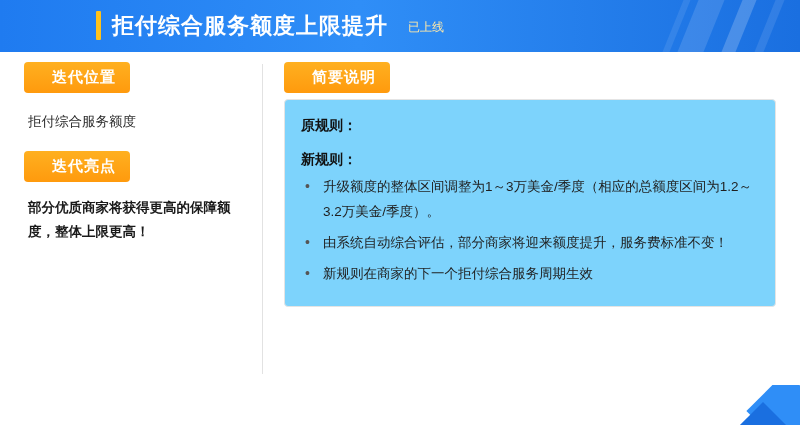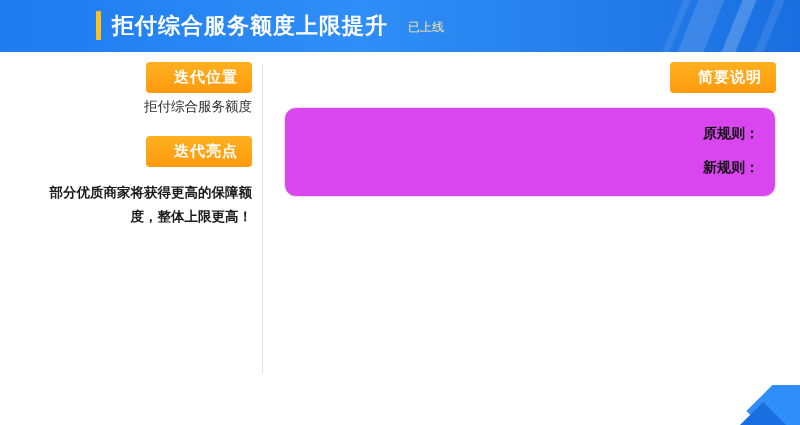--- a/index.html
+++ b/index.html
@@ -12,21 +12,20 @@
     overflow: hidden;
     font-family: "Liberation Sans", sans-serif;
     background: #ffffff;
   }
   .slide {
     position: relative;
     width: 800px;
     height: 425px;
     background: #ffffff;
     box-sizing: border-box;
-    text-align: right;
   }
   
   .header {
     position: absolute;
     left: 0;
     top: 0;
     width: 800px;
     height: 52px;
     background: linear-gradient(90deg, #1f7bf0 0%, #2f8ef7 45%, #1a6fe0 100%);
     overflow: hidden;
@@ -85,21 +84,21 @@
     color: #ffffff;
     font-size: 15px;
     font-weight: bold;
     padding: 6px 14px 7px 28px;
     border-radius: 4px;
     letter-spacing: 1px;
     line-height: 18px;
   }
   .left-block { margin-bottom: 18px; }
   .left-text {
-    margin: 3px 0 0 4px;
+    margin: 18px 0 0 4px;
     font-size: 13.5px;
     color: #2b2b2b;
     line-height: 22px;
   }
   .left-text.highlightblock {
     font-weight: bold;
     color: #1a1a1a;
     line-height: 24px;
     margin-top: 14px;
   }
@@ -113,26 +112,26 @@
     background: #e2e2e2;
   }
   
   .right-col {
     position: absolute;
     left: 284px;
     top: 62px;
     width: 492px;
   }
   .panel {
-    margin-top: 14px;
+    margin-top: 6px;
     border: 1px solid #e4e4e4;
-    border-radius: 12px;
+    border-radius: 4px;
     padding: 14px 16px 14px 16px;
     box-sizing: border-box;
-    background: #d946ef;
+    background: #7dd3fc;
   }
   .rule-label {
     font-size: 14px;
     font-weight: bold;
     color: #111111;
     line-height: 22px;
     margin: 0 0 4px 0;
   }
   .rule-label.second { margin-top: 12px; }
   .rule-para {
@@ -228,20 +227,25 @@
 
   <div class="divider"></div>
 
   <div class="right-col">
     <div class="tag">简要说明</div>
 
     <div class="panel">
       <div class="rule-label">原规则：</div>
 
       <div class="rule-label second">新规则：</div>
+      <ul class="bullets">
+        <li>升级额度的整体区间调整为1～3万美金/季度（相应的总额度区间为1.2～3.2万美金/季度）。</li>
+        <li>由系统自动综合评估，部分商家将迎来额度提升，服务费标准不变！</li>
+        <li>新规则在商家的下一个拒付综合服务周期生效</li>
+      </ul>
     </div>
   </div>
 
   <div class="corner">
     <div class="c1"></div>
     <div class="c2"></div>
   </div>
 
 </div>
 

